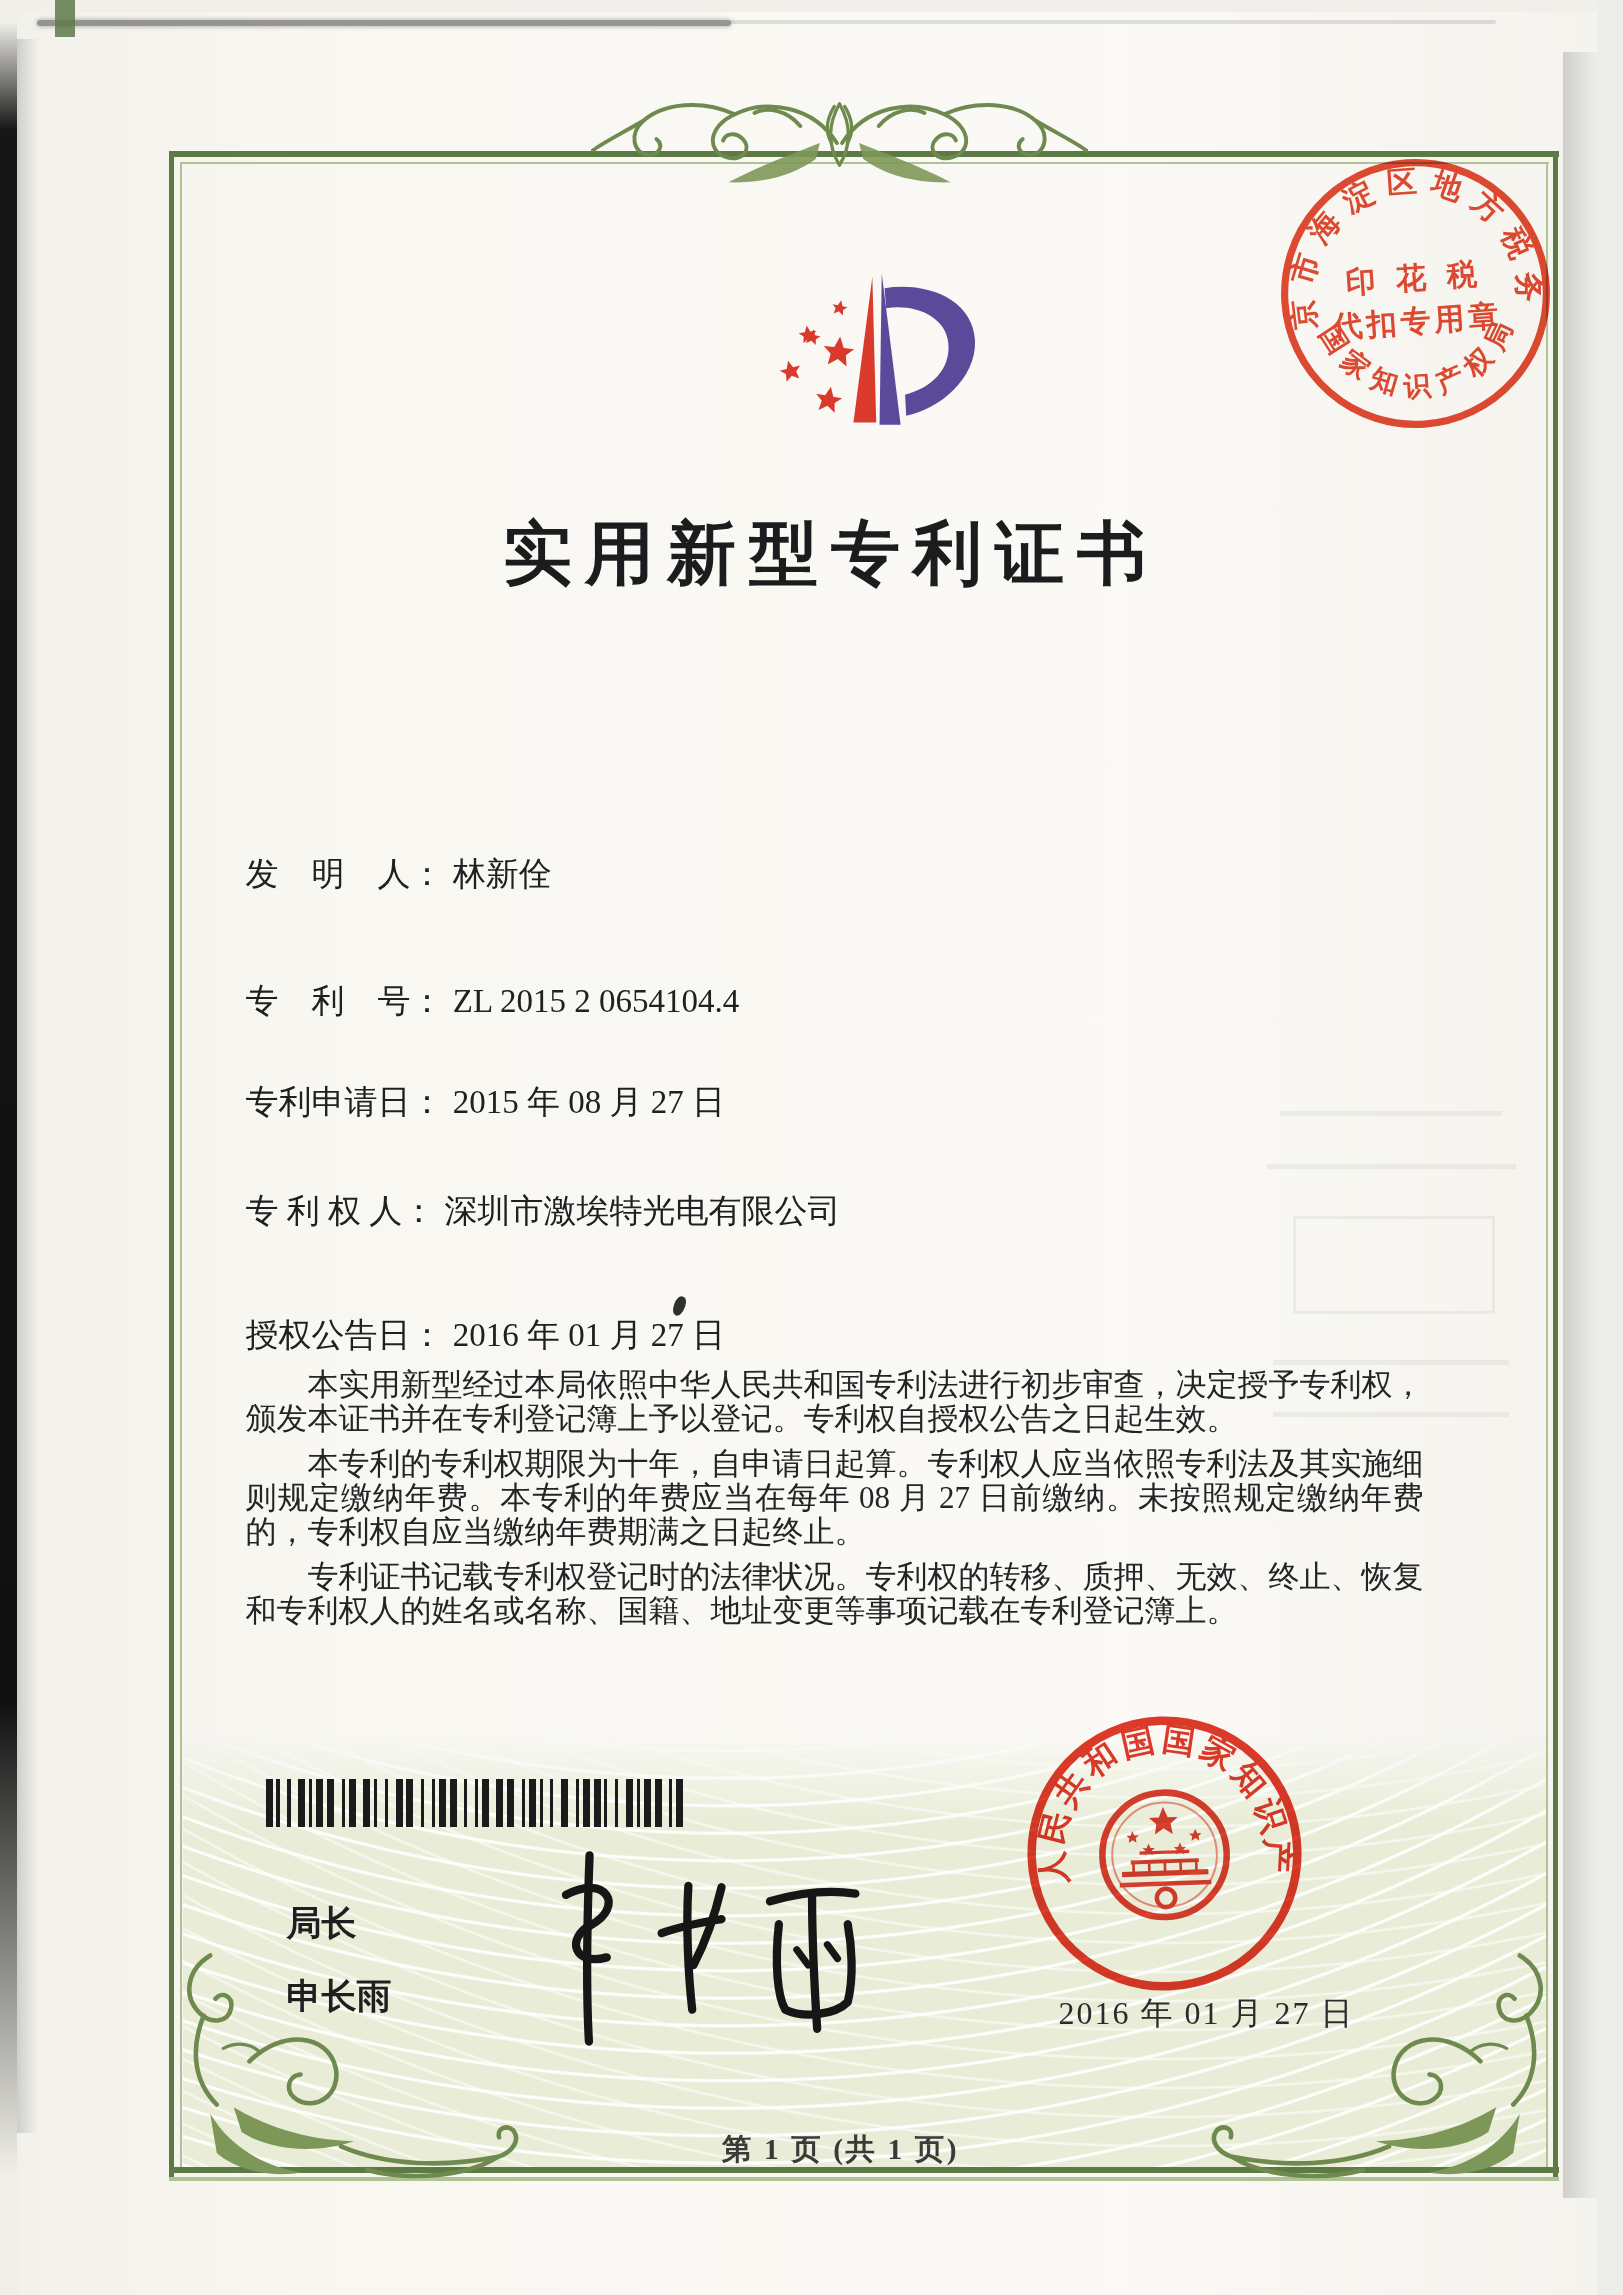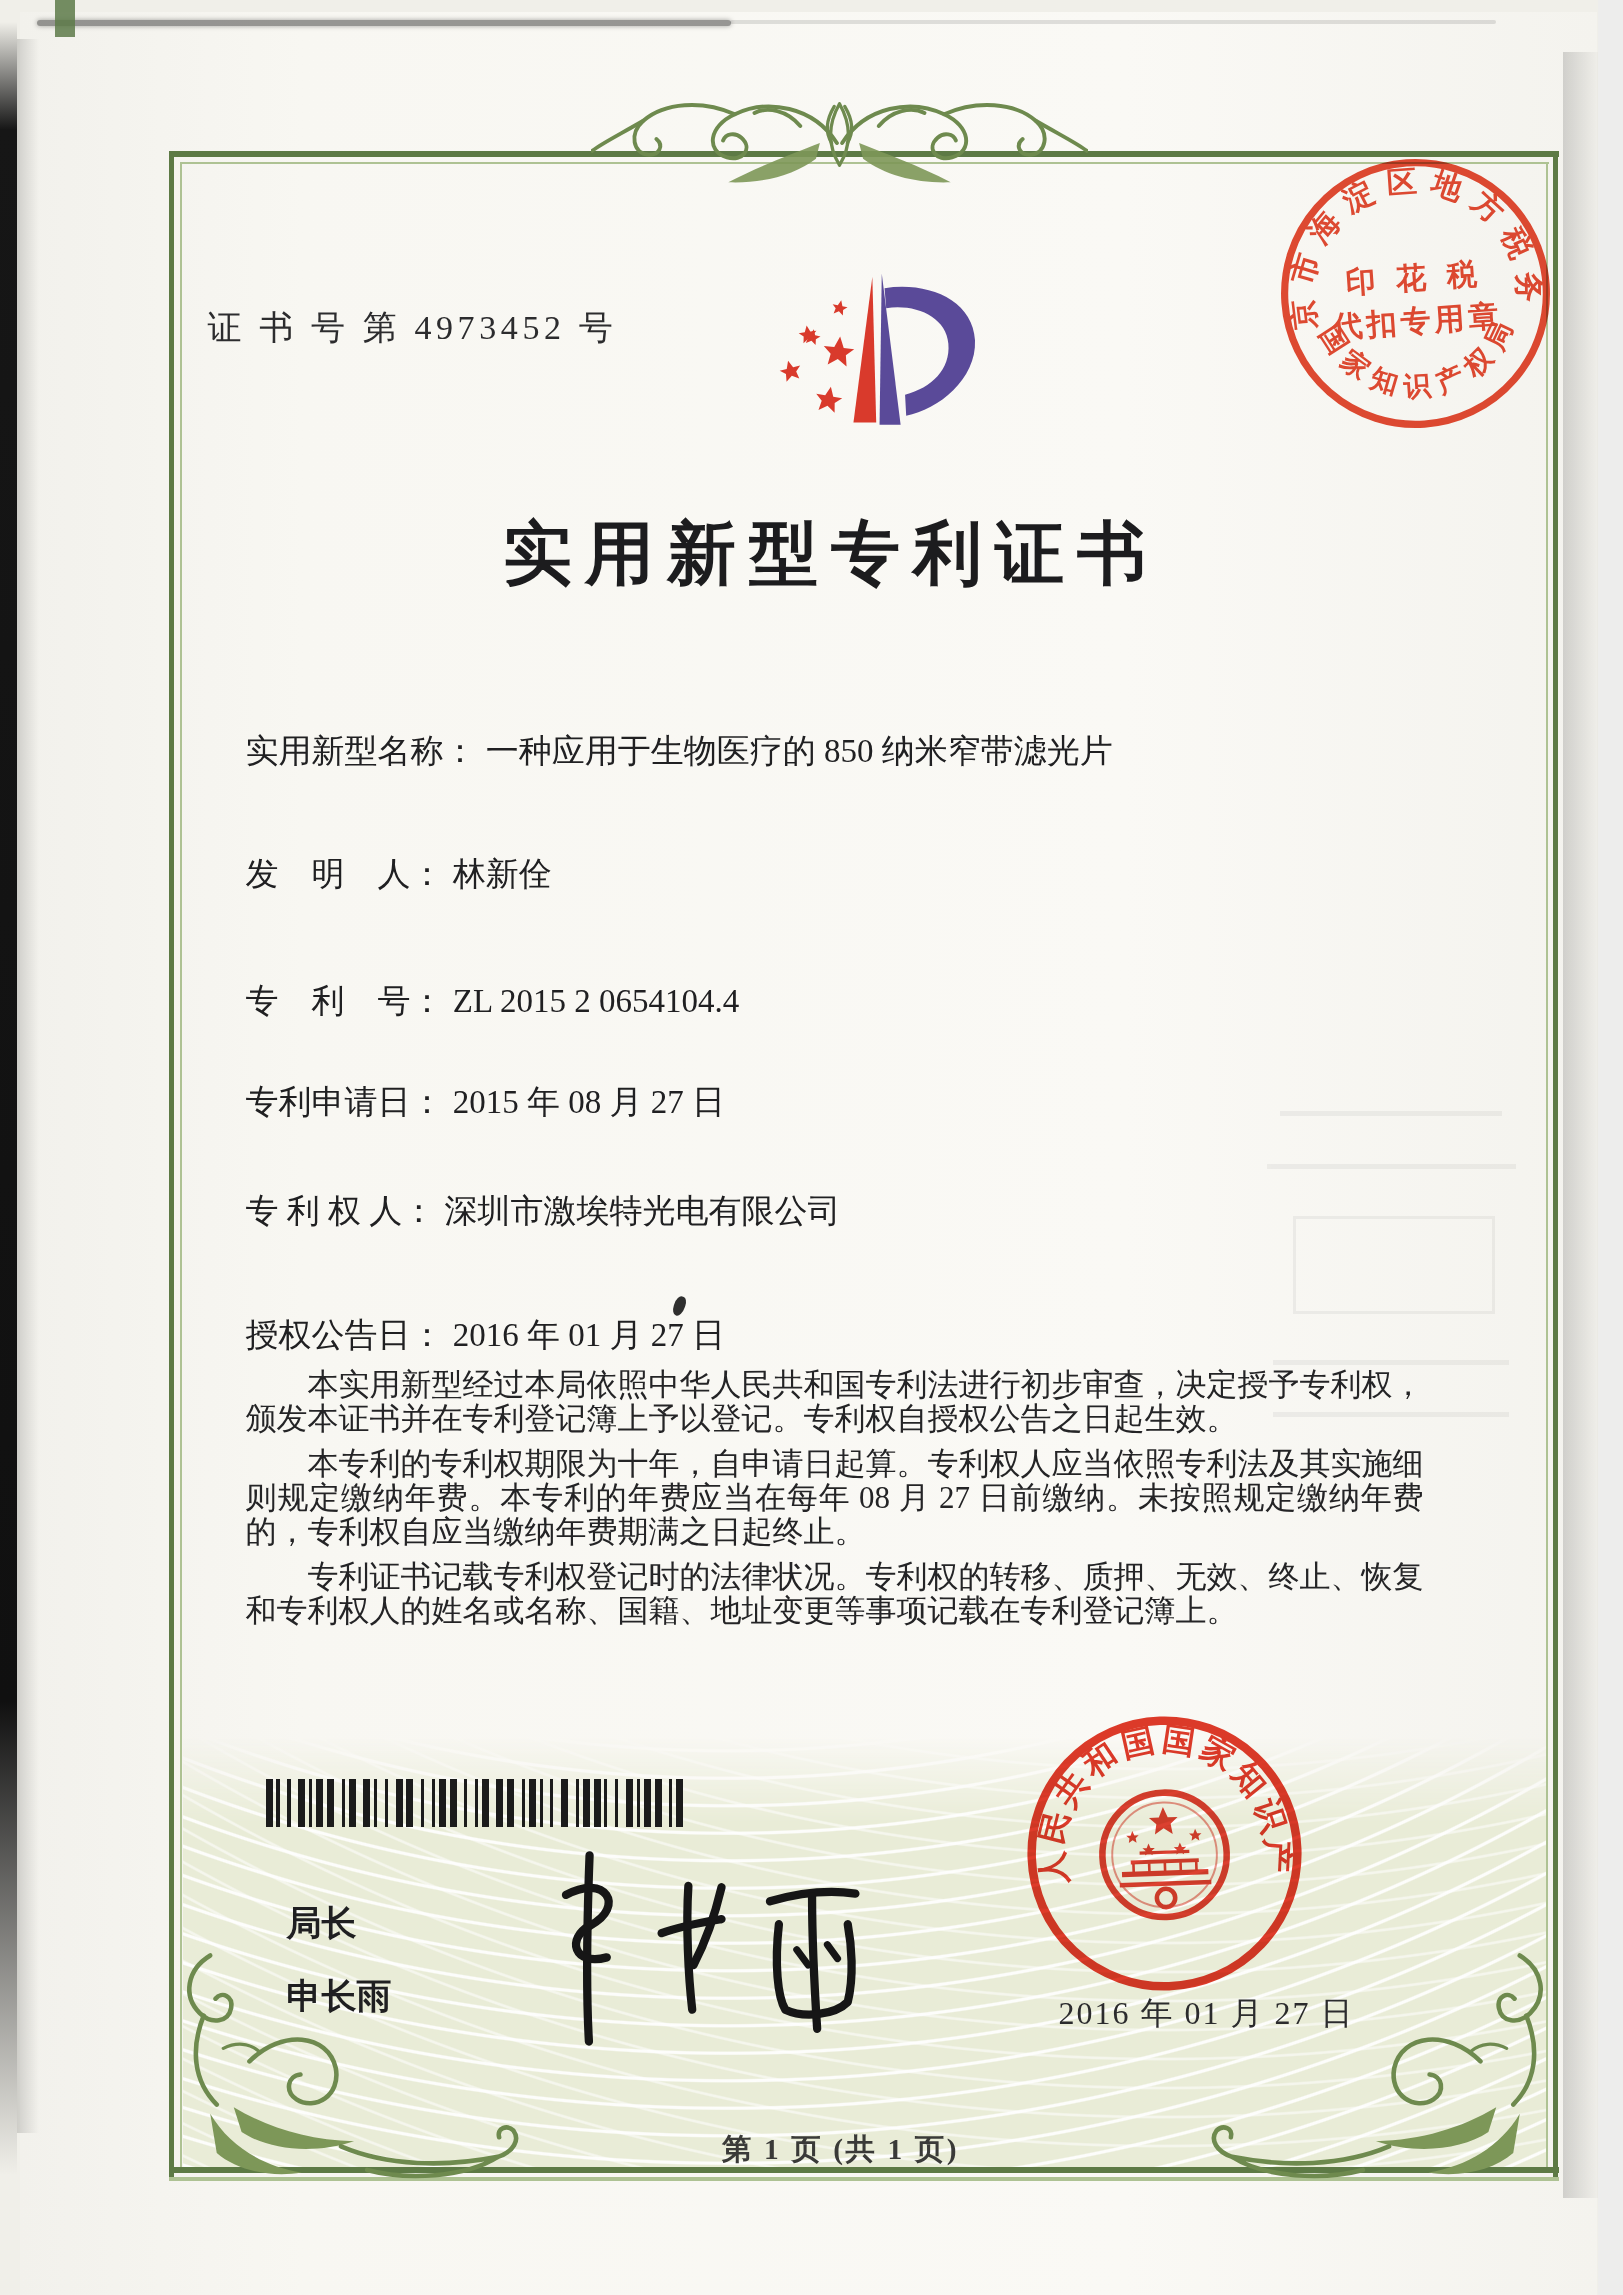--- a/index.html
+++ b/index.html
@@ -173,21 +173,20 @@
         <path d="M50,100 C30,150 34,200 70,236"></path>
         <path d="M120,170 C170,120 240,128 252,180 C260,222 220,246 192,228 C174,216 178,192 198,190"></path>
         <path d="M96,240 C150,272 210,290 280,292 C220,312 150,306 108,278 Z" fill="#7d9758" stroke="none"></path>
         <path d="M60,250 C90,300 140,330 200,340 C150,348 100,336 70,310 Z" fill="#7d9758" stroke="none"></path>
         <path d="M260,300 C330,330 420,332 500,316 C450,348 360,352 300,336"></path>
         <path d="M500,316 C524,308 534,290 524,276 C514,266 498,272 502,286"></path>
         <path d="M80,150 C100,140 120,142 134,154" stroke-width="5"></path>
       </g>
     </svg>
 
-    <div id="cert-number">证 书 号 第 4973452 号</div>
 
     <svg id="logo" width="262" height="222" viewBox="0 0 450 400">
       <g fill="#d93a2c">
         <path id="st" d="M0,-20 L5.9,-6.2 L19,-6.2 L9.5,2.4 L11.8,16.2 L0,8 L-11.8,16.2 L-9.5,2.4 L-19,-6.2 L-5.9,-6.2 Z" transform="translate(172,112) scale(0.72) rotate(12)"></path>
         <use href="#st" transform="translate(-58,47) scale(1.05)"></use>
         <path d="M0,-20 L5.9,-6.2 L19,-6.2 L9.5,2.4 L11.8,16.2 L0,8 L-11.8,16.2 L-9.5,2.4 L-19,-6.2 L-5.9,-6.2 Z" transform="translate(115,160) scale(0.85) rotate(-8)"></path>
         <path d="M0,-20 L5.9,-6.2 L19,-6.2 L9.5,2.4 L11.8,16.2 L0,8 L-11.8,16.2 L-9.5,2.4 L-19,-6.2 L-5.9,-6.2 Z" transform="translate(170,192) scale(1.45) rotate(6)"></path>
         <path d="M0,-20 L5.9,-6.2 L19,-6.2 L9.5,2.4 L11.8,16.2 L0,8 L-11.8,16.2 L-9.5,2.4 L-19,-6.2 L-5.9,-6.2 Z" transform="translate(84,226) scale(1.0) rotate(-14)"></path>
         <path d="M0,-20 L5.9,-6.2 L19,-6.2 L9.5,2.4 L11.8,16.2 L0,8 L-11.8,16.2 L-9.5,2.4 L-19,-6.2 L-5.9,-6.2 Z" transform="translate(152,278) scale(1.25) rotate(10)"></path>
         <polygon points="231,56 197,318 238,318"></polygon>
@@ -209,23 +208,20 @@
       <text font-size="46" letter-spacing="18" fill="#e23b21" font-weight="600" text-anchor="middle">
         <textPath href="#taxTopArc" startOffset="50%">北京市海淀区地方税务局</textPath>
       </text>
       <text font-size="42" letter-spacing="14" fill="#e23b21" font-weight="600" text-anchor="middle">
         <textPath href="#taxBotArc" startOffset="50%">国家知识产权局</textPath>
       </text>
       <text x="0" y="-8" text-anchor="middle" font-size="46" letter-spacing="10" fill="#e23b21" font-weight="600">印 花 税</text>
       <text x="0" y="58" text-anchor="middle" font-size="46" letter-spacing="6" fill="#e23b21" font-weight="600">代扣专用章</text>
     </svg>
 
-    <div class="field" id="f0">
-      <span class="lbl">实用新型名称：</span><span class="val">一种应用于生物医疗的 850 纳米窄带滤光片</span>
-    </div>
     <div class="field" id="f1">
       <span class="lbl">发　明　人：</span><span class="val">林新佺</span>
     </div>
     <div class="field" id="f2">
       <span class="lbl">专　利　号：</span><span class="val">ZL 2015 2 0654104.4</span>
     </div>
     <div class="field" id="f3">
       <span class="lbl">专利申请日：</span><span class="val">2015 年 08 月 27 日</span>
     </div>
     <div class="field" id="f4">

